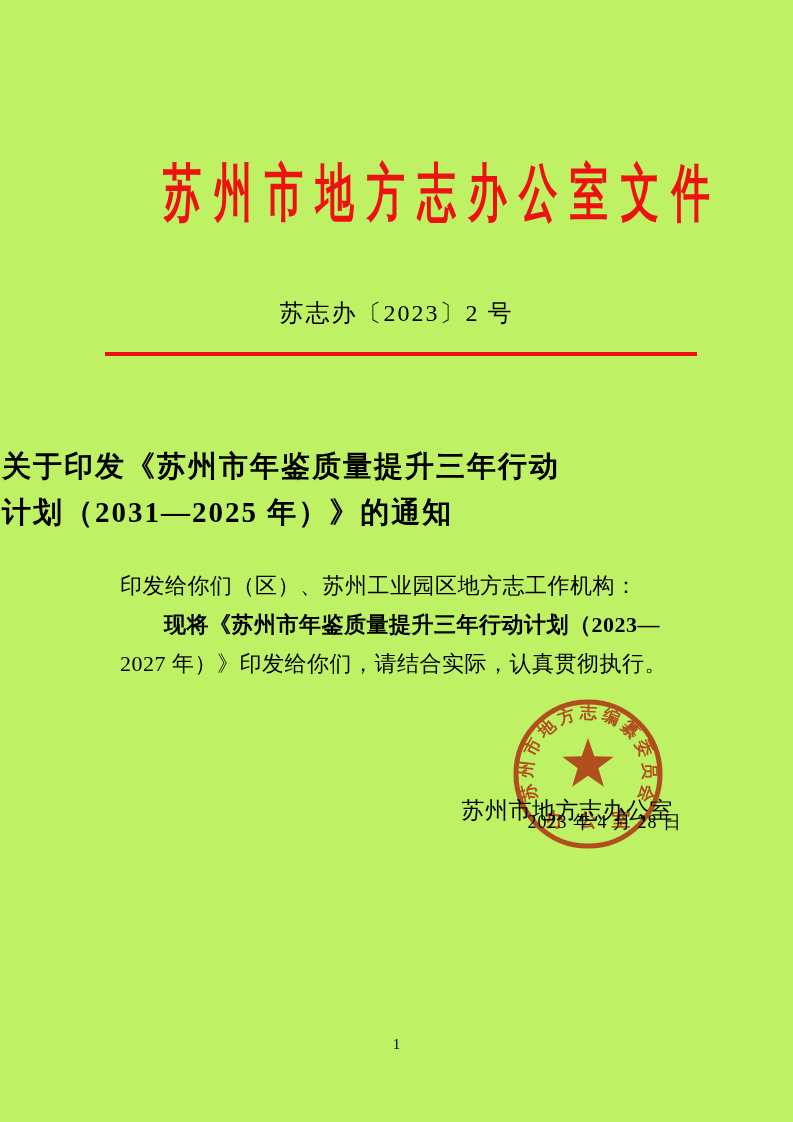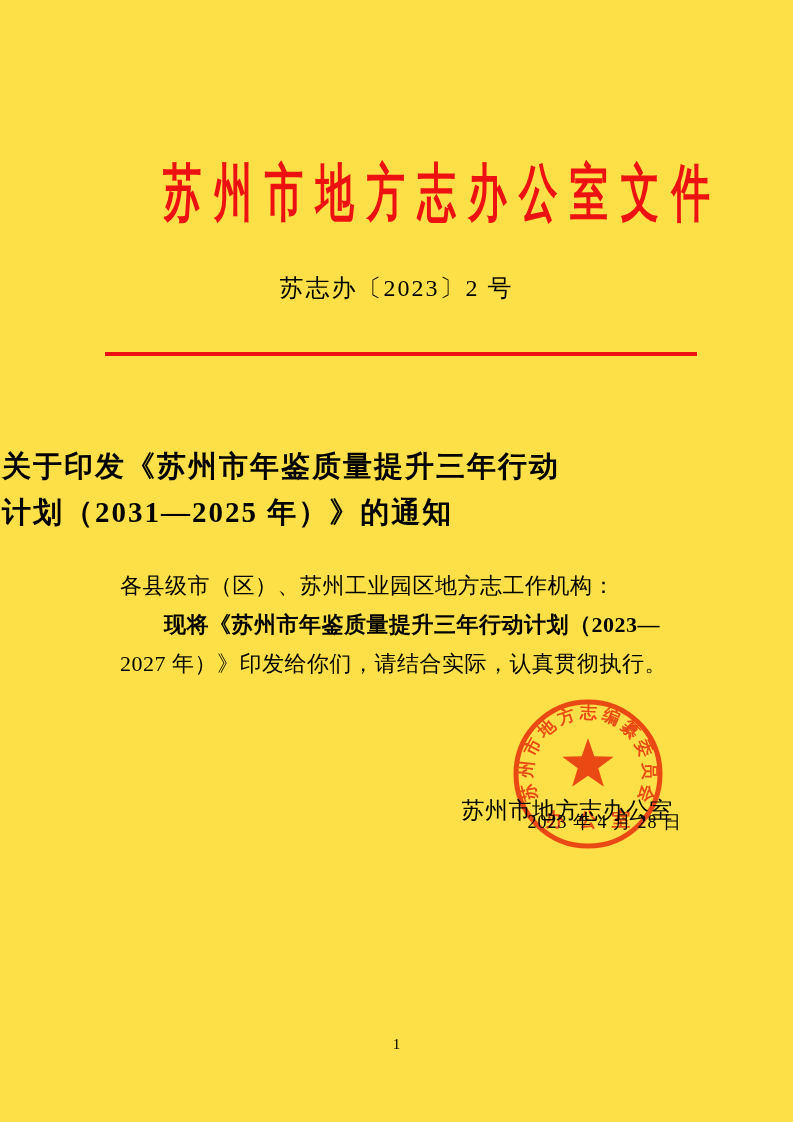--- a/index.html
+++ b/index.html
@@ -1,21 +1,21 @@
 <!DOCTYPE html>
 <html><head>
 <meta charset="utf-8">
 <style>
   * { margin: 0; padding: 0; box-sizing: border-box; }
   html, body { background: #ffffff; }
   .page {
     position: relative;
     width: 793px;
     height: 1122px;
-    background: #fde047;
+    background: #bef264;
     overflow: hidden;
     font-family: "Liberation Serif", "DejaVu Serif", serif;
     color: #000000;
   }
   .org-title {
     position: absolute;
     top: 158px;
     left: 0;
     right: 0;
     text-align: center;
@@ -24,21 +24,21 @@
     line-height: 70px;
     font-weight: bold;
     letter-spacing: 20px;
     text-indent: 20px;
     transform: scaleX(0.62);
     transform-origin: 50% 50%;
     white-space: nowrap;
   }
   .doc-number {
     position: absolute;
-    top: 272px;
+    top: 297px;
     left: 0;
     right: 0;
     text-align: center;
     font-size: 24px;
     line-height: 32px;
     letter-spacing: 2px;
   }
   .red-line {
     position: absolute;
     top: 352px;
@@ -117,21 +117,21 @@
   <div class="doc-number">苏志办〔2023〕2 号</div>
 
   <div class="red-line"></div>
 
   <div class="doc-title">
     <div>关于印发《苏州市年鉴质量提升三年行动</div>
     <div>计划（2031—2025 年）》的通知</div>
   </div>
 
   <div class="body-text">
-    <div>各县级市（区）、苏州工业园区地方志工作机构：</div>
+    <div>印发给你们（区）、苏州工业园区地方志工作机构：</div>
     <div class="indent">现将《苏州市年鉴质量提升三年行动计划（2023—</div>
     <div>2027 年）》印发给你们，请结合实际，认真贯彻执行。</div>
   </div>
 
   <div class="signature-org">苏州市地方志办公室</div>
 
   <div class="signature-date">2023 年 4 月 28 日</div>
 
   <svg class="seal" viewBox="0 0 152 152">
     <defs>

